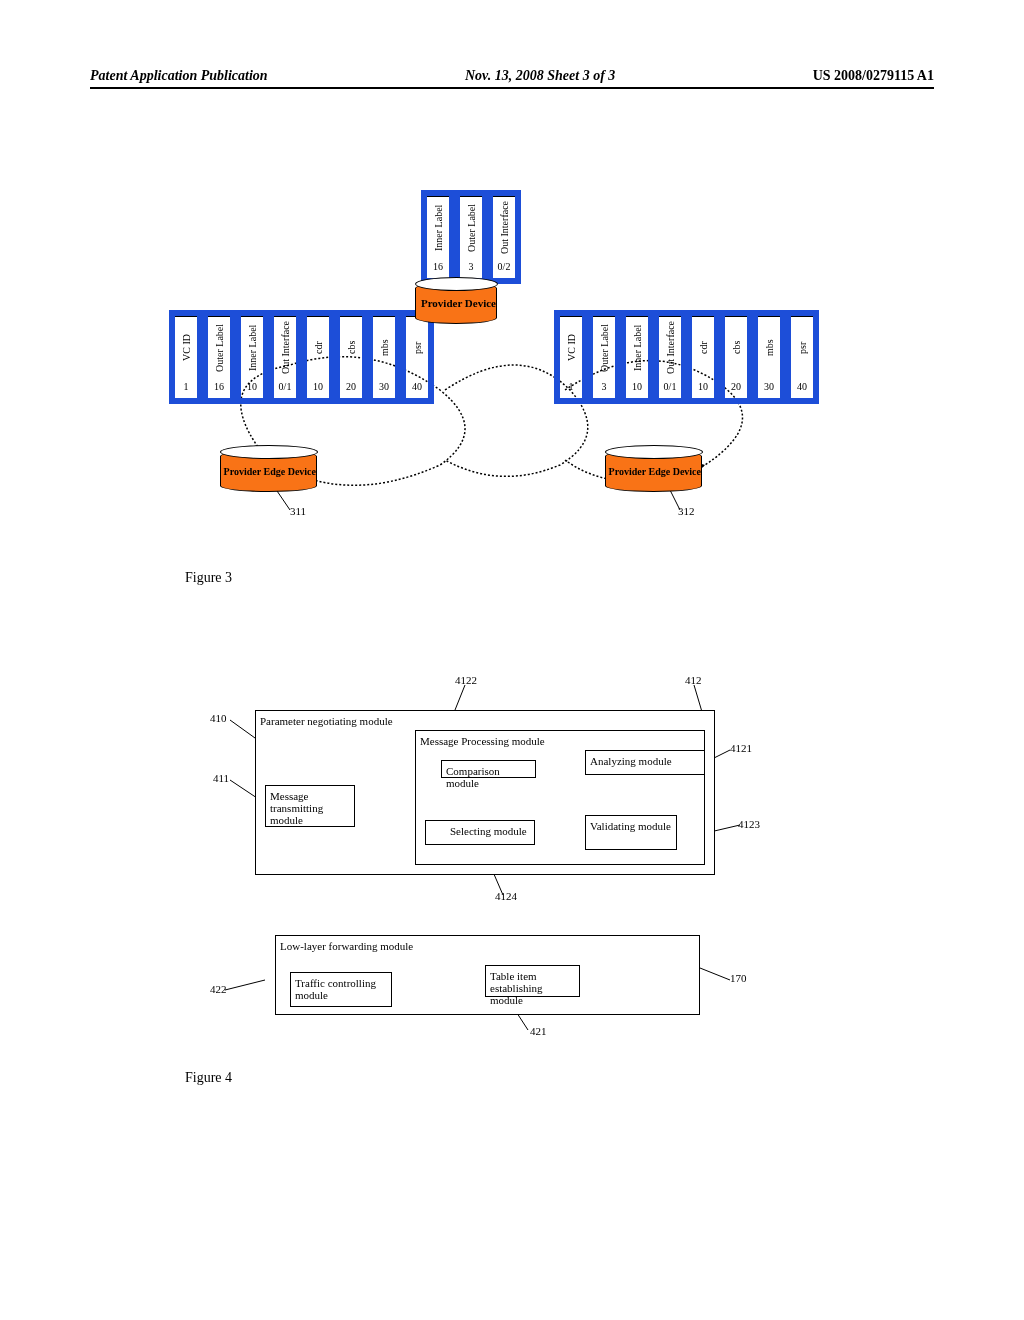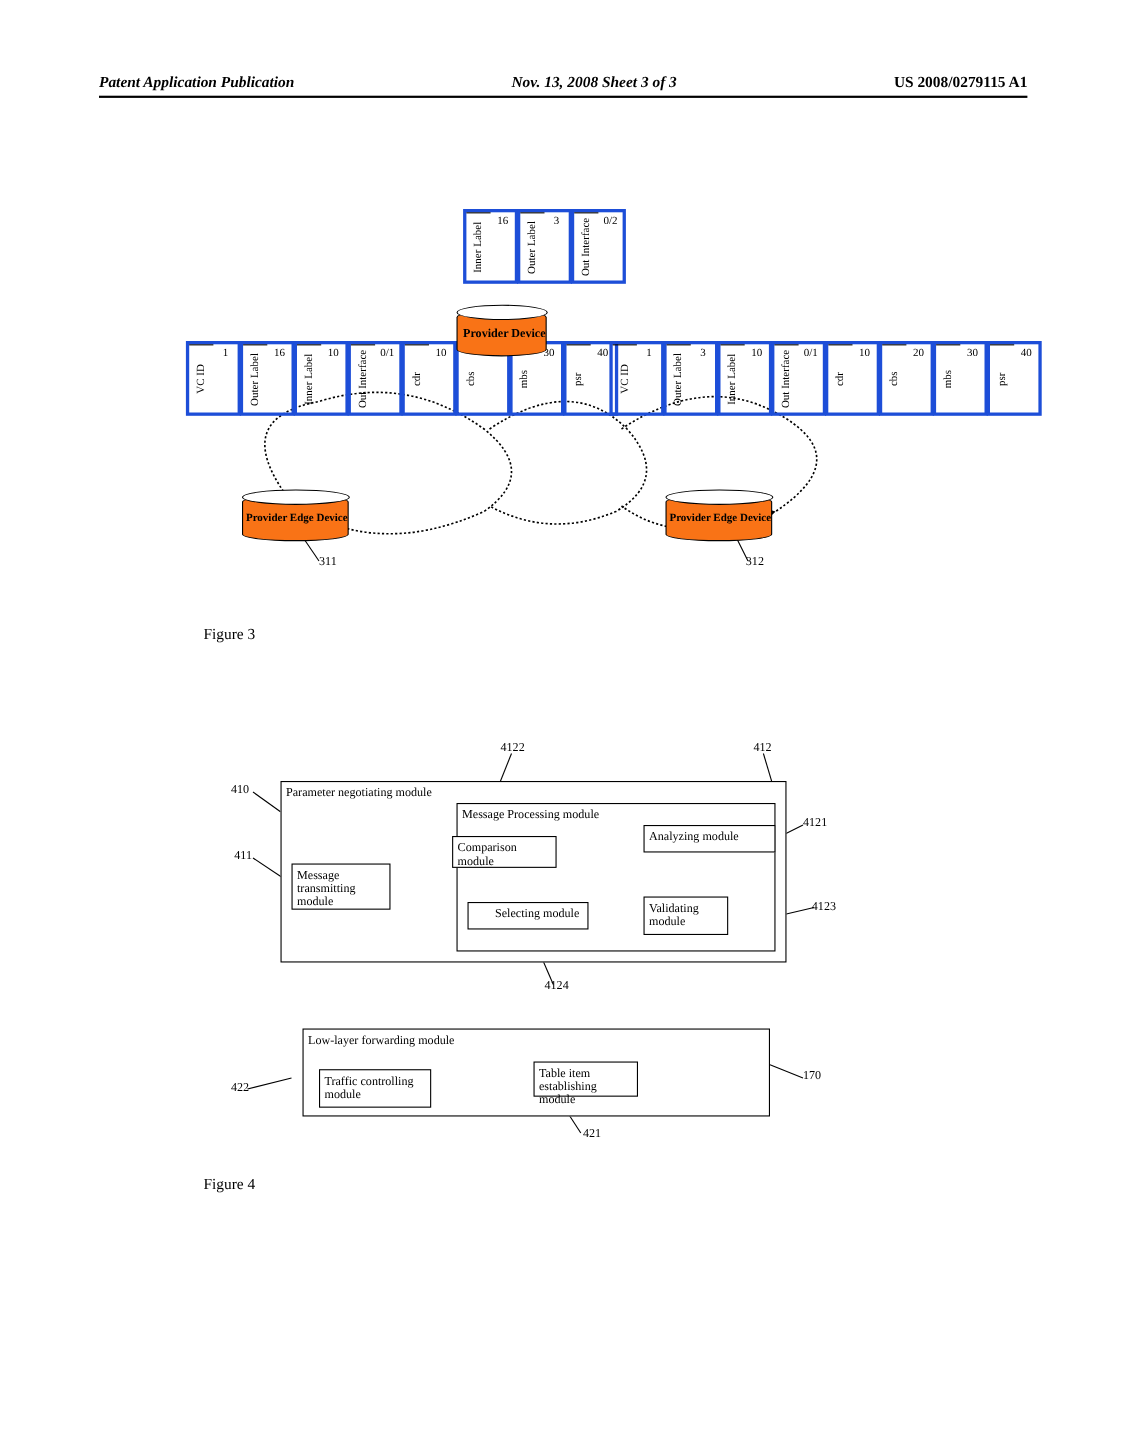--- a/index.html
+++ b/index.html
@@ -46,22 +46,22 @@
     font-size: 14px;
   }
 
   
   .datatable {
     display: flex;
     border-collapse: collapse;
   }
   .datatable .col {
     display: flex;
-    flex-direction: row;
-    border: 3px solid #1d4ed8;
+    flex-direction: column;
+    border: 6px solid #1d4ed8;
     margin-left: -1px;
   }
   .datatable .col .hdr {
     writing-mode: vertical-rl;
     transform: rotate(180deg);
     font-size: 10px;
     padding: 3px 1px;
     height: 55px;
     width: 20px;
     border-bottom: 1px solid black;
@@ -265,33 +265,33 @@
   </div>
 
   <div class="box" style="top:105px; left:55px; width:90px; height:42px;">
     <span>Message transmitting module</span>
   </div>
 
   <div class="box" style="top:50px; left:205px; width:290px; height:135px;">
     <span>Message Processing module</span>
   </div>
 
-  <div class="box" style="top:80px; left:201px; width:95px; height:29px;">
+  <div class="box" style="top:80px; left:231px; width:95px; height:18px;">
     <span>Comparison module</span>
   </div>
 
   <div class="box" style="top:70px; left:375px; width:120px; height:25px;">
     <span>Analyzing module</span>
   </div>
 
   <div class="box" style="top:140px; left:215px; width:110px; height:25px;padding-left:24px;">
     <span>Selecting module</span>
   </div>
 
-  <div class="box" style="top:135px; left:375px; width:77px; height:35px;">
+  <div class="box" style="top:135px; left:375px; width:92px; height:35px;">
     <span>Validating module</span>
   </div>
 
   <div class="box" style="top:255px; left:65px; width:425px; height:80px;">
     <span>Low-layer forwarding module</span>
   </div>
 
   <div class="box" style="top:292px; left:80px; width:102px; height:35px;">
     <span>Traffic controlling module</span>
   </div>

